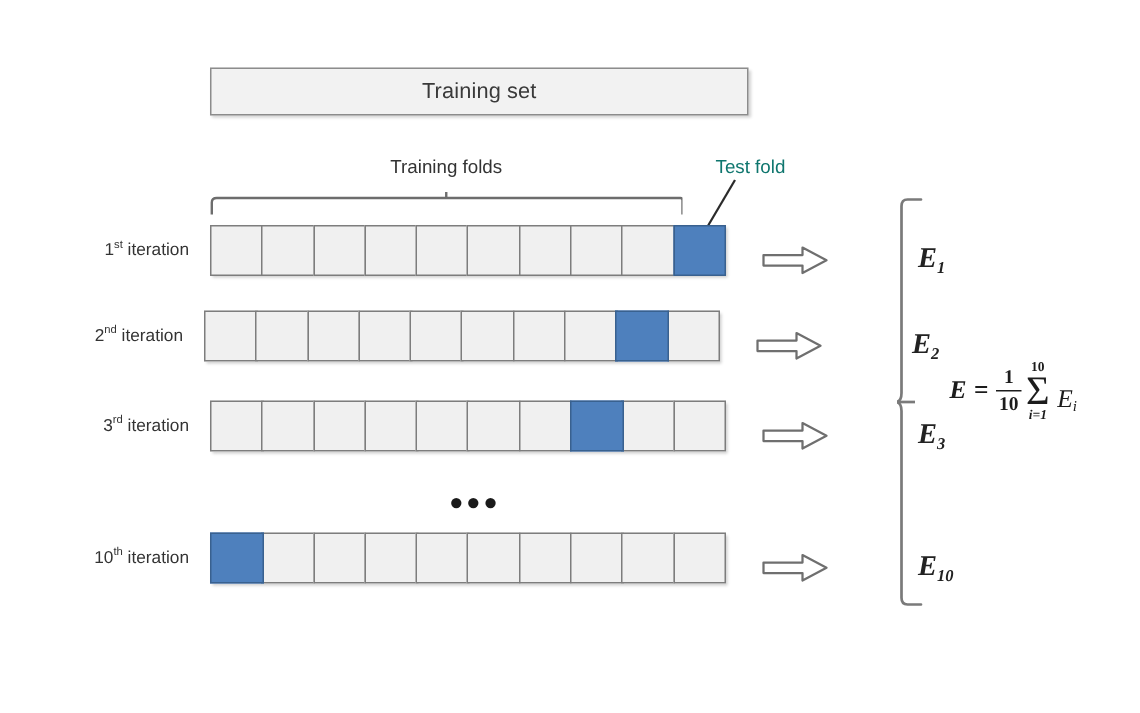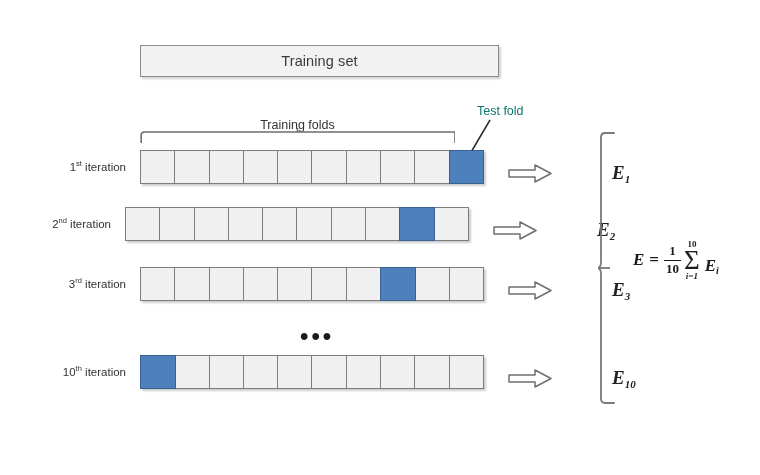--- a/index.html
+++ b/index.html
@@ -51,21 +51,20 @@
 
   
   .folds-label {
     position: absolute;
     left: 140px;
     top: 104px;
     width: 315px;
     text-align: center;
     font-size: 12.5px;
     color: #333;
-    margin-top: 14px;
   }
   .folds-bracket {
     position: absolute;
     left: 140px;
     top: 128px;
     width: 315px;
     height: 16px;
   }
 
   
@@ -226,21 +225,21 @@
     font-weight: bold;
   }
   .sigma-group .lim.lower { font-style: italic; text-align: center; }
   .sigma-group .sigma {
     font-size: 27px;
     line-height: 0.85;
     font-weight: normal;
   }
   .formula .term {
     font-style: italic;
-    font-weight: bold;
+    font-weight: normal;
     font-size: 17px;
     margin-left: 3px;
     margin-top: 12px;
   }
   .formula .term sub {
     font-size: 10px;
     vertical-align: baseline;
     position: relative;
     top: 3px;
   }
@@ -290,21 +289,21 @@
           <div class="cell"></div>
           <div class="cell"></div>
           <div class="cell"></div>
           <div class="cell test"></div>
         </div>
         <svg class="arrow" viewBox="0 0 44 19">
           <path d="M1,6 L27,6 L27,1 L43,9.5 L27,18 L27,13 L1,13 Z" fill="#ffffff" stroke="#6f6f6f" stroke-width="1.5" stroke-linejoin="round"></path>
         </svg>
         <div class="e-label"><span>E</span><sub>1</sub></div>
       </div>
-      <div class="row" style="left: 125px; top: 213px;">
+      <div class="row" style="left: 136px; top: 213px;">
         <div class="row-label"><span>2</span><sup>nd</sup> <span>iteration</span></div>
         <div class="folds">
           <div class="cell"></div>
           <div class="cell"></div>
           <div class="cell"></div>
           <div class="cell"></div>
           <div class="cell"></div>
           <div class="cell"></div>
           <div class="cell"></div>
           <div class="cell"></div>

